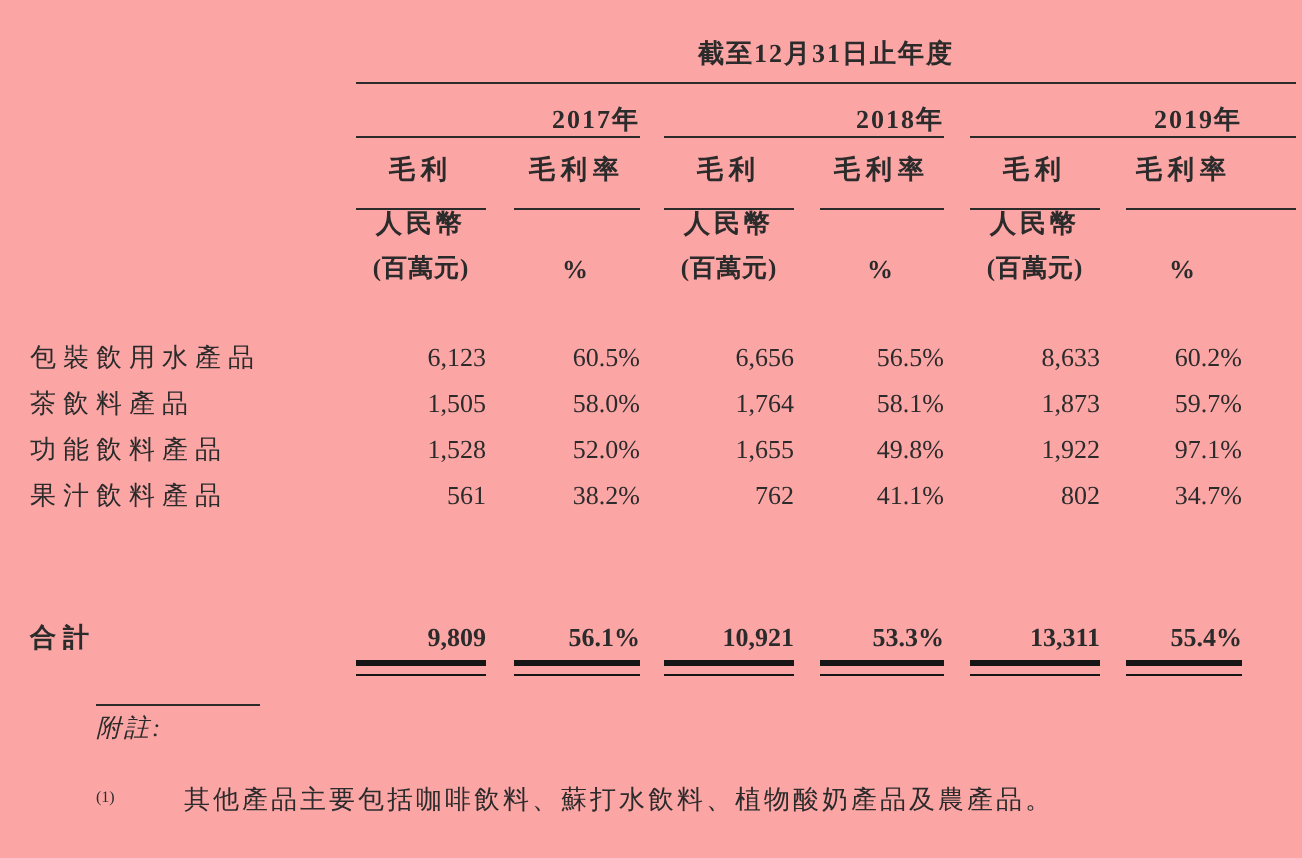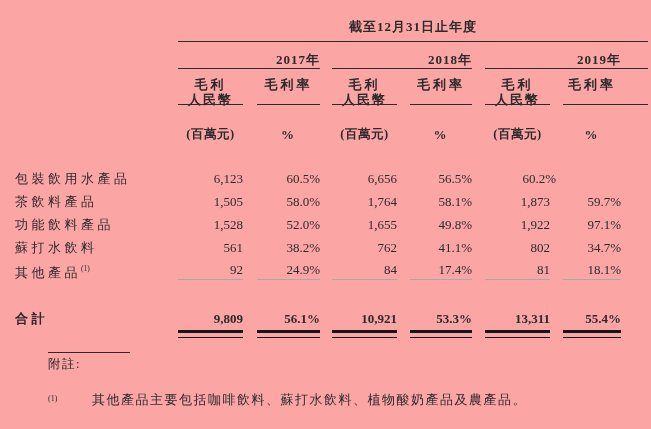--- a/index.html
+++ b/index.html
@@ -46,21 +46,21 @@
   .lastrow{height:21px;line-height:21px;}
   .rl{letter-spacing:3.5px;white-space:nowrap;}
   .v{text-align:right;white-space:nowrap;}
   .ru{border-bottom:1px solid #a8a8a8;}
   .trow{height:23px;line-height:23px;font-weight:bold;align-items:center;}
   .sup{font-size:7.5px;letter-spacing:0;position:relative;top:-1px;}
   
   .dr{height:4px;border-top:3px solid #161616;border-bottom:1px solid #161616;}
   
   .notes-divider{position:absolute;left:48px;top:352px;width:82px;border-top:1.4px solid #2b2b2b;}
-  .notes-heading{position:absolute;left:48px;top:356px;font-size:12.5px;letter-spacing:1.5px;}
+  .notes-heading{position:absolute;left:48px;top:356px;font-style:italic;font-size:12.5px;letter-spacing:1.5px;}
   .footnote{position:absolute;left:48px;top:392px;display:flex;align-items:flex-start;}
   .fn-marker{width:44px;flex:none;font-size:8px;padding-top:2px;}
   .fn-text{font-size:13px;letter-spacing:1.5px;line-height:16px;white-space:nowrap;font-family:Liberation Serif, serif;}
 </style>
 </head>
 <body>
 
 <div class="doc">
 
   <div class="row" style="top:19px">
@@ -85,21 +85,21 @@
     <div class="w12"></div>
     <div class="ch w65">毛利</div>
     <div class="w13"></div>
     <div class="ch w62">毛利率</div>
     <div class="w13"></div>
     <div class="ch w65">毛利</div>
     <div class="w13"></div>
     <div class="ch w85 ext">毛利率</div>
   </div>
 
-  <div class="row" style="top:92px">
+  <div class="row" style="top:104px">
     <div class="w163"></div>
     <div class="uc w65">人民幣</div>
     <div class="w14"></div>
     <div class="w63"></div>
     <div class="w12"></div>
     <div class="uc w65">人民幣</div>
     <div class="w13"></div>
     <div class="w62"></div>
     <div class="w13"></div>
     <div class="uc w65">人民幣</div>
@@ -123,20 +123,21 @@
   <div class="row drow" style="top:167px">
     <div class="rl w163">包裝飲用水產品</div>
     <div class="v w65">6,123</div>
     <div class="w14"></div>
     <div class="v w63">60.5%</div>
     <div class="w12"></div>
     <div class="v w65">6,656</div>
     <div class="w13"></div>
     <div class="v w62">56.5%</div>
     <div class="w13"></div>
+    <div class="v w65">8,633</div>
     <div class="w13"></div>
     <div class="v w58">60.2%</div>
   </div>
 
   <div class="row drow" style="top:190px">
     <div class="rl w163">茶飲料產品</div>
     <div class="v w65">1,505</div>
     <div class="w14"></div>
     <div class="v w63">58.0%</div>
     <div class="w12"></div>
@@ -158,48 +159,34 @@
     <div class="v w65">1,655</div>
     <div class="w13"></div>
     <div class="v w62">49.8%</div>
     <div class="w13"></div>
     <div class="v w65">1,922</div>
     <div class="w13"></div>
     <div class="v w58">97.1%</div>
   </div>
 
   <div class="row drow" style="top:236px">
-    <div class="rl w163">蘇打水飲料</div>
+    <div class="rl w163">果汁飲料產品</div>
     <div class="v w65">561</div>
     <div class="w14"></div>
     <div class="v w63">38.2%</div>
     <div class="w12"></div>
     <div class="v w65">762</div>
     <div class="w13"></div>
     <div class="v w62">41.1%</div>
     <div class="w13"></div>
     <div class="v w65">802</div>
     <div class="w13"></div>
     <div class="v w58">34.7%</div>
   </div>
 
-  <div class="row drow lastrow" style="top:259px">
-    <div class="rl w163"><span>其他產品</span><sup class="sup">(1)</sup></div>
-    <div class="v ru w65">92</div>
-    <div class="w14"></div>
-    <div class="v ru w63">24.9%</div>
-    <div class="w12"></div>
-    <div class="v ru w65">84</div>
-    <div class="w13"></div>
-    <div class="v ru w62">17.4%</div>
-    <div class="w13"></div>
-    <div class="v ru w65">81</div>
-    <div class="w13"></div>
-    <div class="v ru w58">18.1%</div>
-  </div>
 
   <div class="row trow" style="top:307px">
     <div class="rl w163">合計</div>
     <div class="v w65">9,809</div>
     <div class="w14"></div>
     <div class="v w63">56.1%</div>
     <div class="w12"></div>
     <div class="v w65">10,921</div>
     <div class="w13"></div>
     <div class="v w62">53.3%</div>

